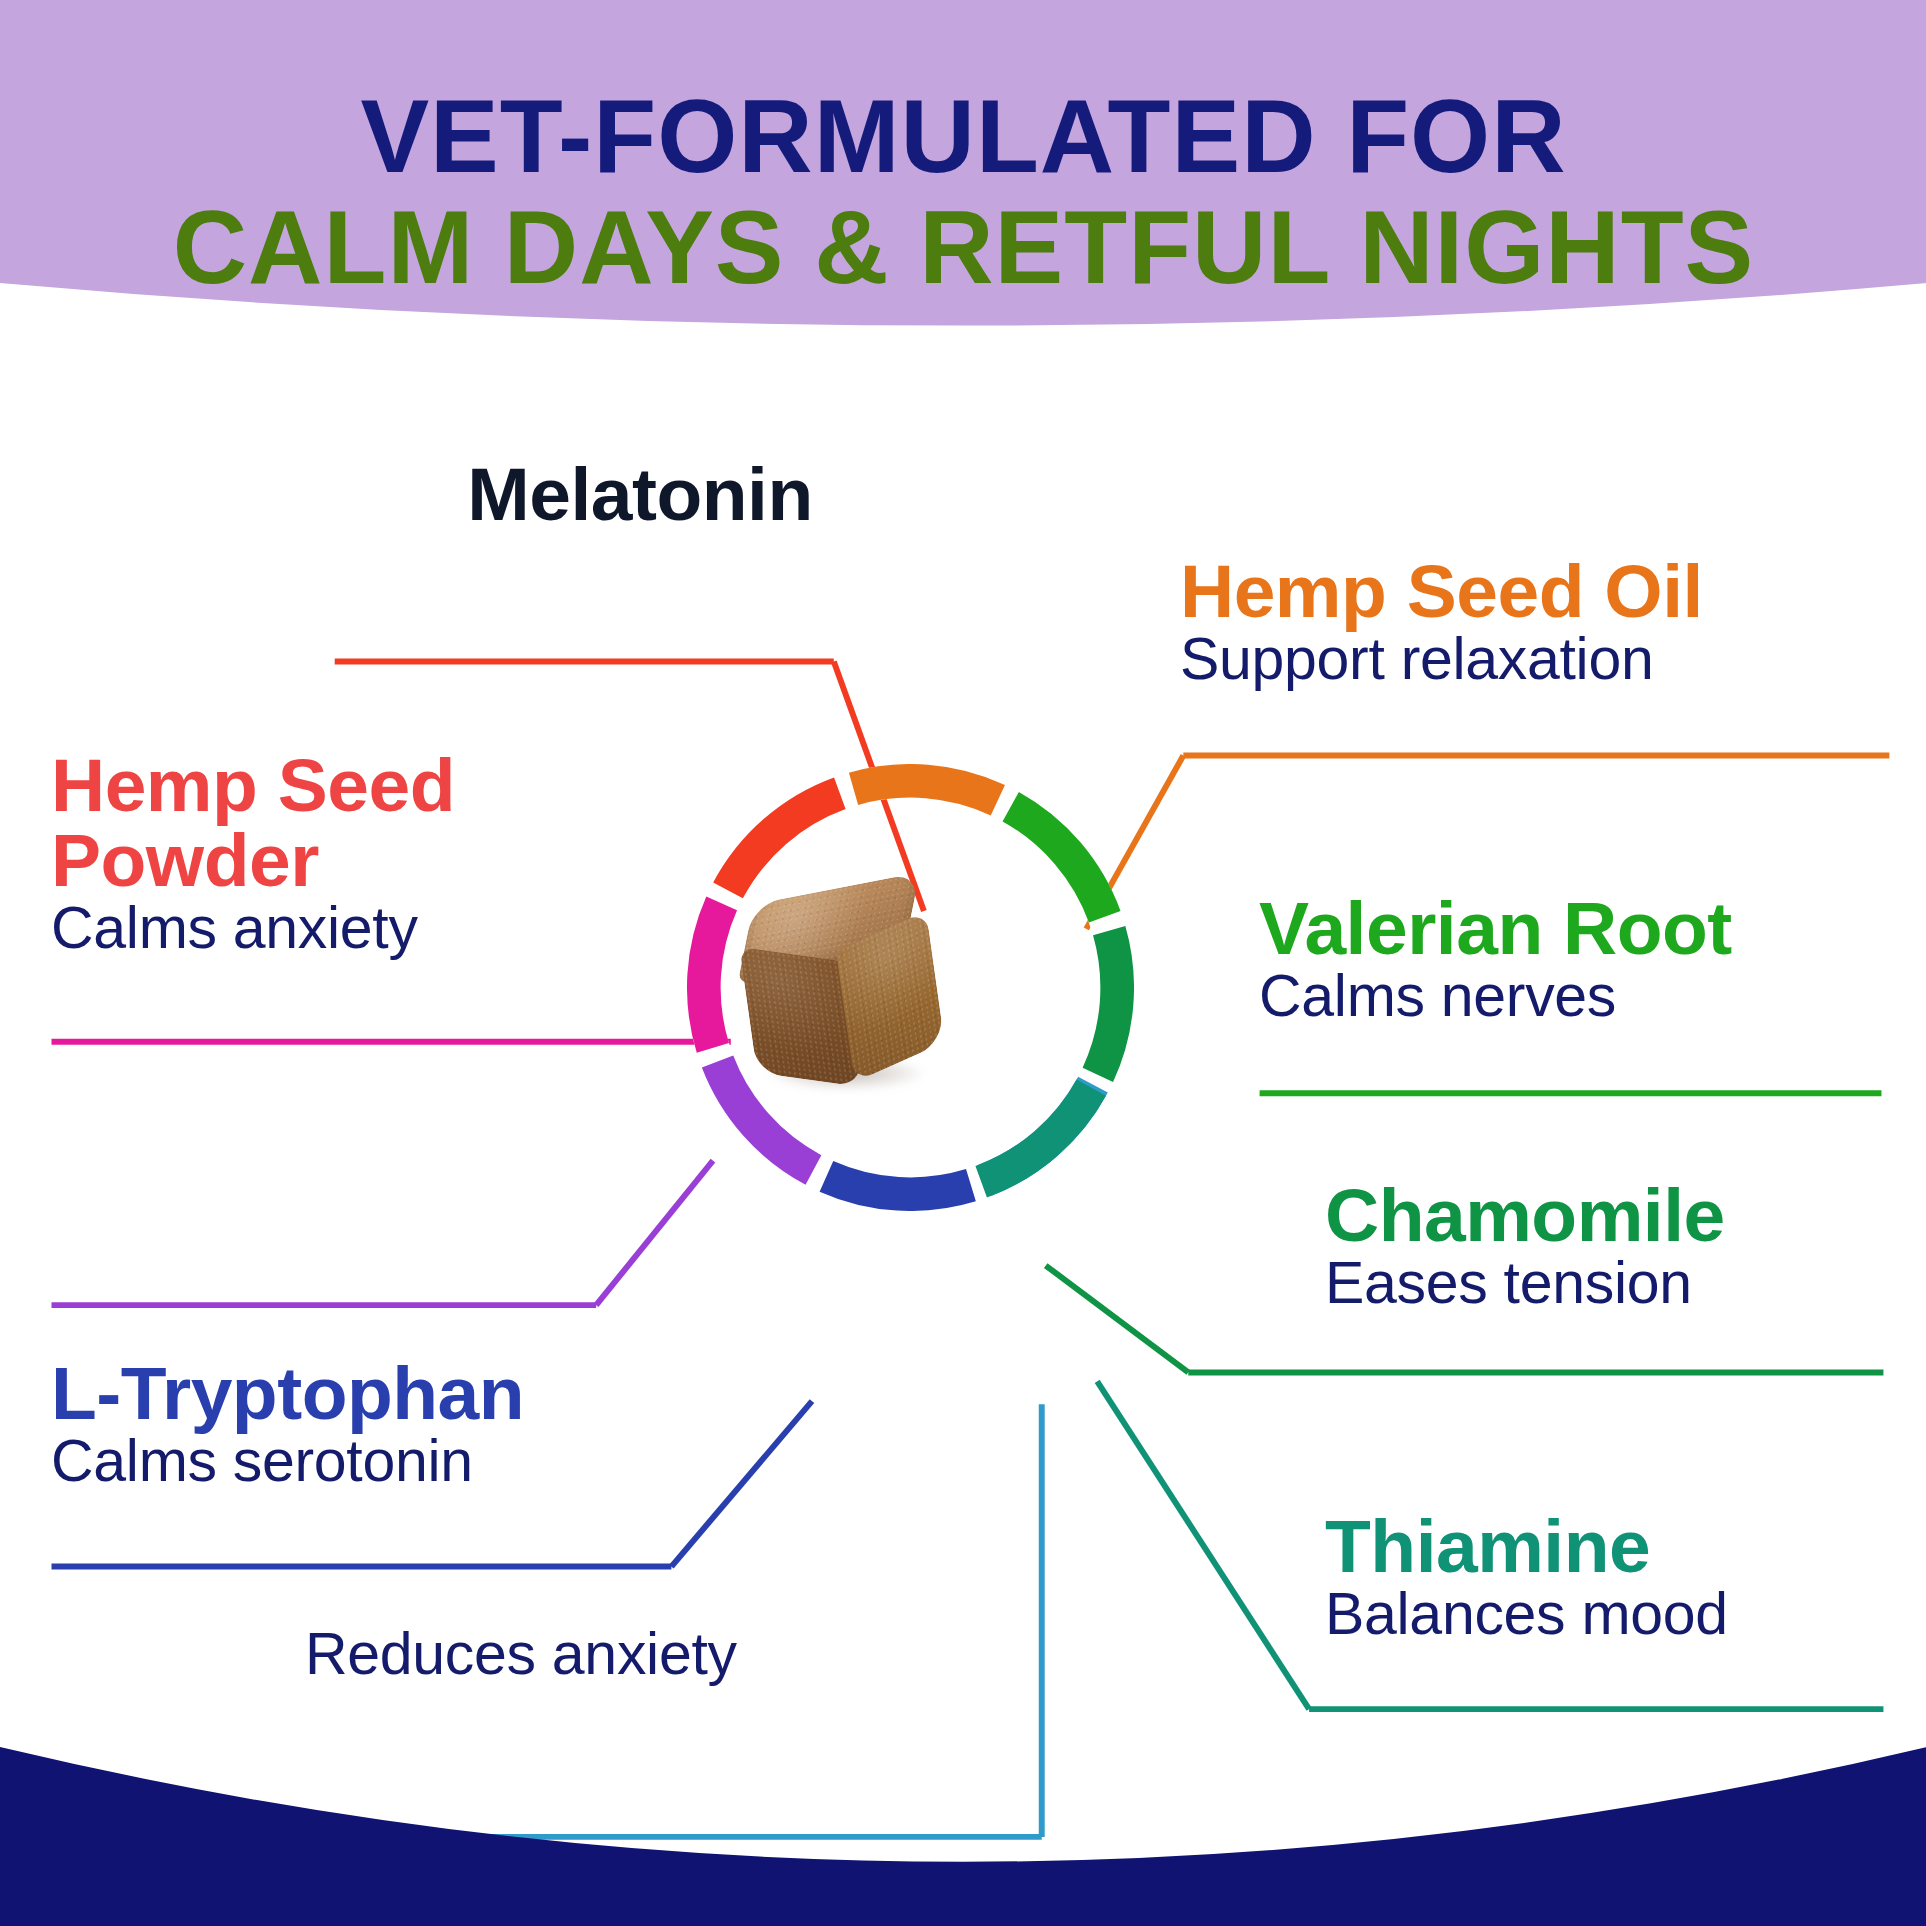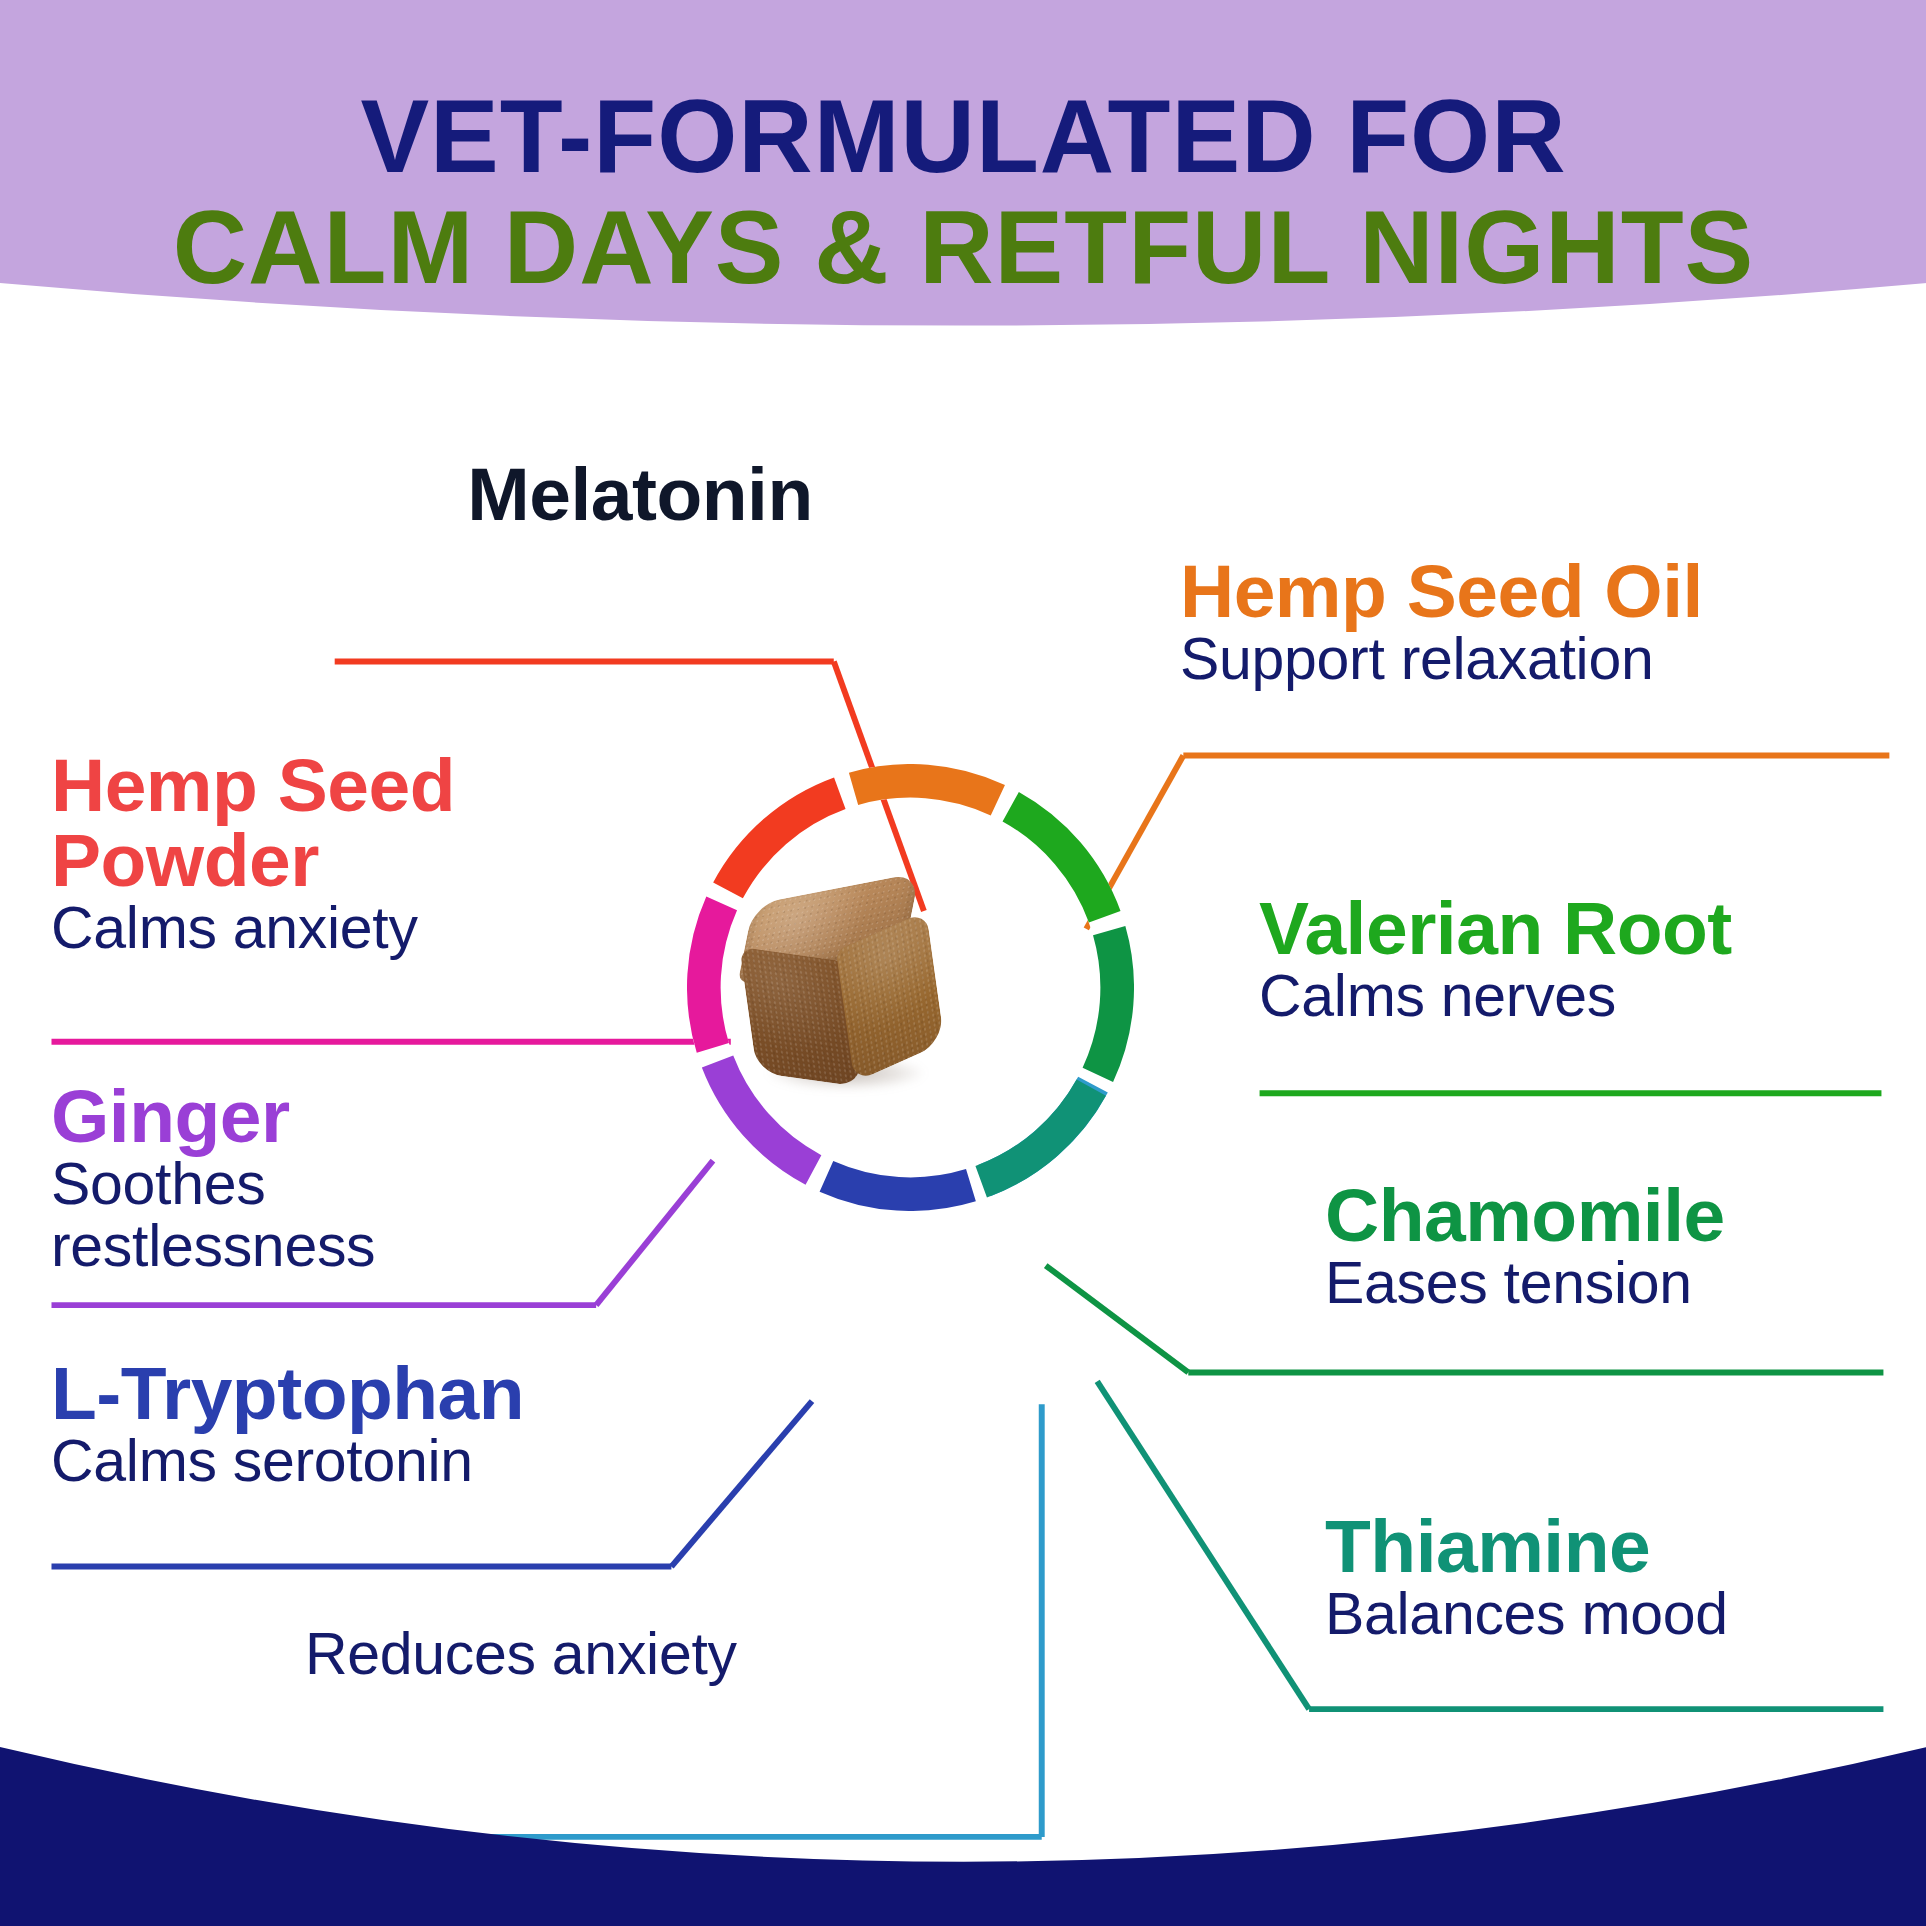--- a/index.html
+++ b/index.html
@@ -169,24 +169,20 @@
 
   <div class="label left" style="left:333px;top:457px;width:614px;">
     <div class="title t72" style="color:#0f172a;text-align:center;">Melatonin</div>
   </div>
 
   <div class="label left" style="left:51px;top:748px;width:594px;">
     <div class="title t72" style="color:#ef4444;">Hemp Seed Powder</div>
     <div class="sub s58">Calms anxiety</div>
   </div>
 
-  <div class="label left" style="left:51px;top:1079px;width:554px;">
-    <div class="title t72" style="color:#9A3FD6;">Ginger</div>
-    <div class="sub s58" style="max-width:416px;">Soothes restlessness</div>
-  </div>
 
   <div class="label left" style="left:51px;top:1356px;width:713px;">
     <div class="title t72" style="color:#2A3FAE;">L-Tryptophan</div>
     <div class="sub s58">Calms serotonin</div>
   </div>
 
   <div class="label left" style="left:305px;top:1624px;width:752px;">
     <div class="sub s58">Reduces anxiety</div>
   </div>
 

